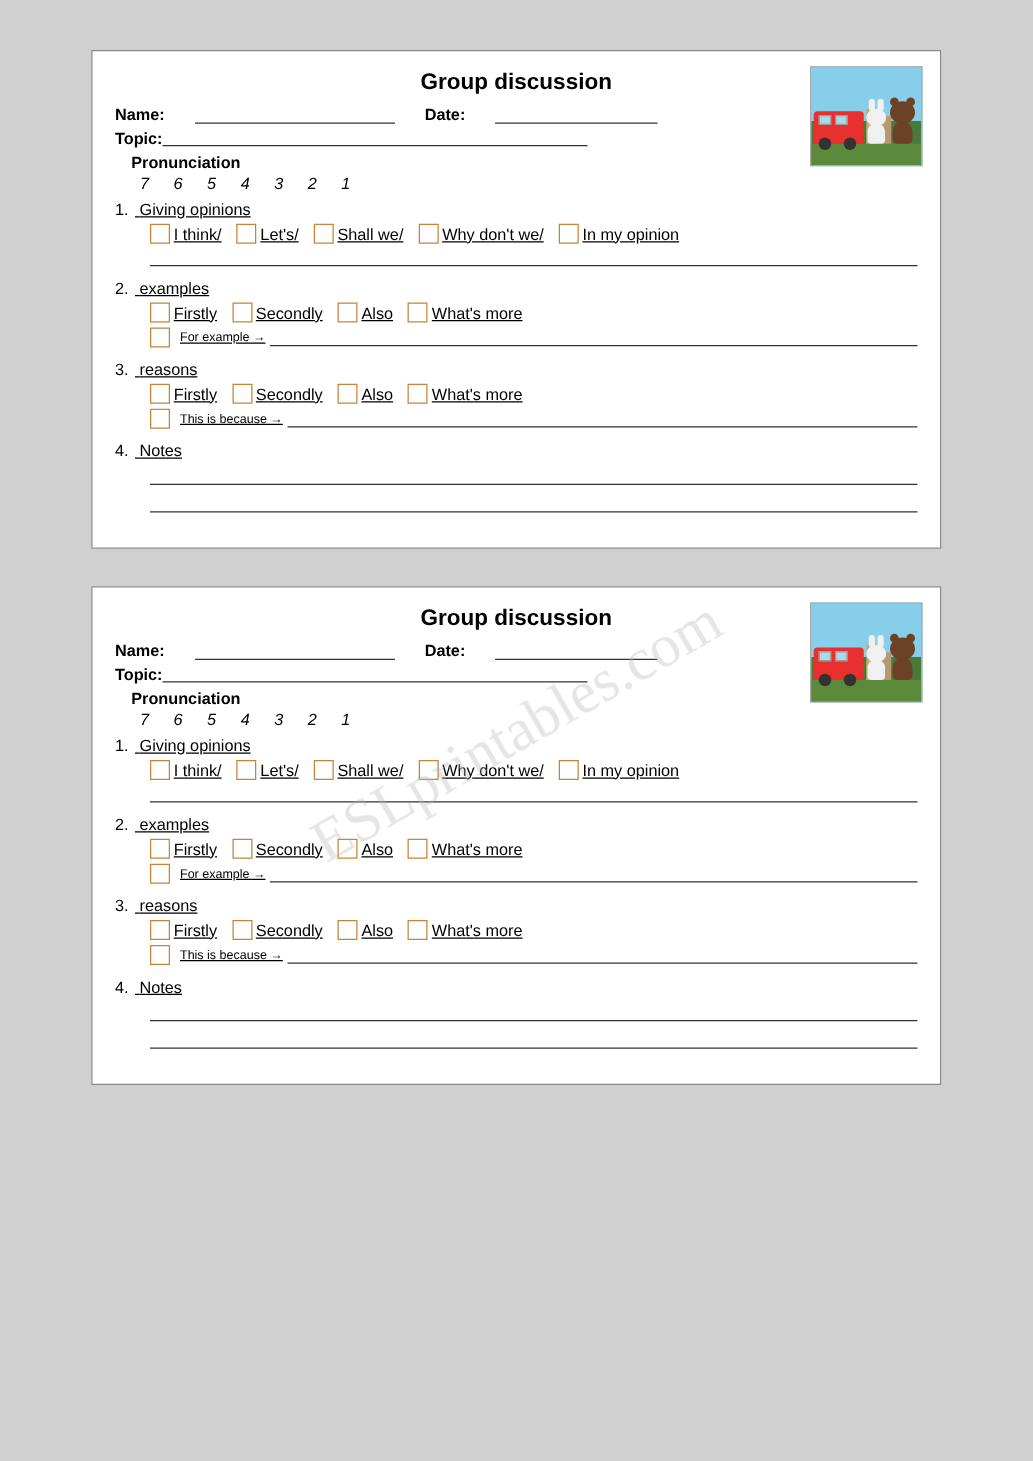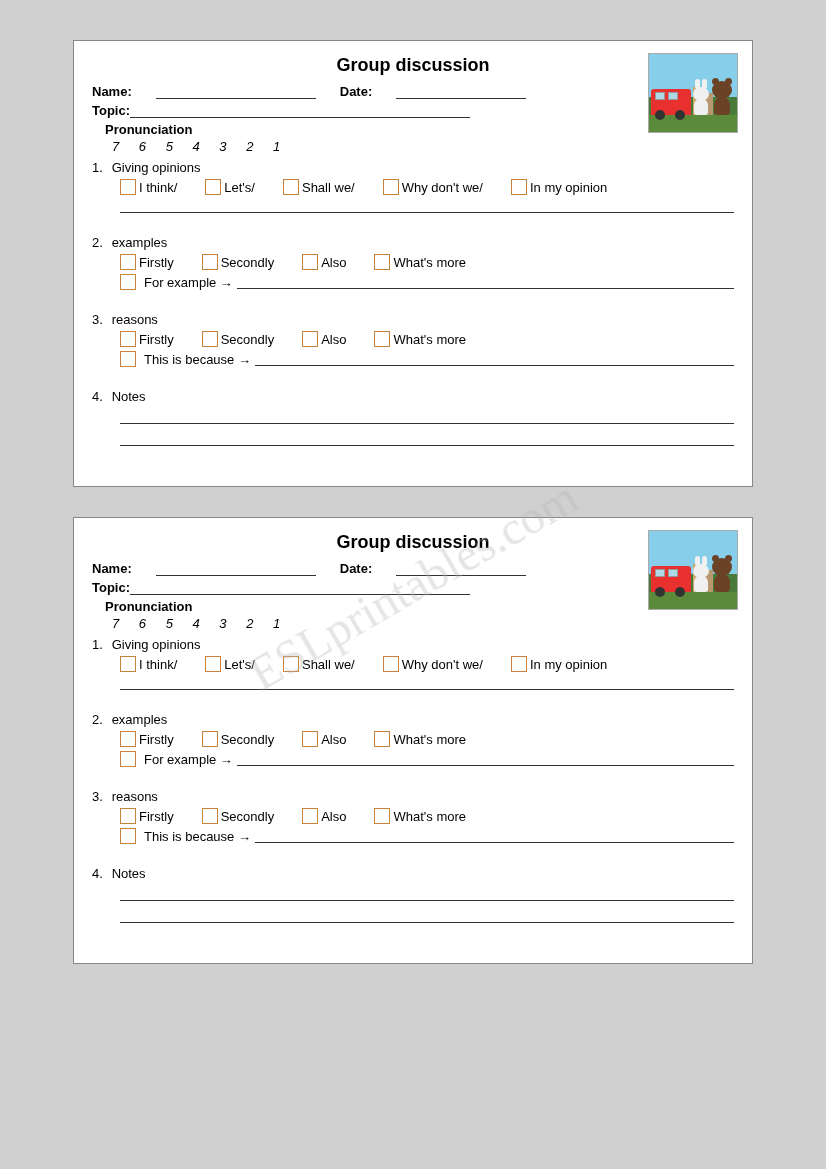--- a/index.html
+++ b/index.html
@@ -39,21 +39,21 @@
       border-bottom: 1px solid #333;
       width: 160px;
       height: 14px;
       vertical-align: bottom;
     }
     .date-underline {
       width: 130px;
     }
     .topic-row {
       display: flex;
-      align-items: center;
+      align-items: flex-start;
       margin-bottom: 4px;
     }
     .topic-underline {
       display: inline-block;
       border-bottom: 1px solid #333;
       width: 340px;
       height: 14px;
       vertical-align: bottom;
     }
     .pronunciation-label {
@@ -64,38 +64,39 @@
       margin-left: 13px;
     }
     .scale-row {
       font-size: 13px;
       margin-left: 20px;
       margin-bottom: 6px;
       letter-spacing: 8px;
       font-style: italic;
     }
     .section {
-      margin-bottom: 22px;
+      margin-bottom: 10px;
+      text-decoration: underline;
     }
     .section-header {
       font-size: 13px;
       margin-bottom: 4px;
     }
     .section-header .num {
       display: inline-block;
       width: 16px;
     }
     .section-body {
       margin-left: 28px;
     }
     .checkbox-row {
       display: flex;
       align-items: center;
       flex-wrap: wrap;
-      gap: 20px;
+      gap: 4px;
       margin-bottom: 4px;
     }
     .checkbox-item {
       display: flex;
       align-items: center;
       gap: 3px;
       margin-right: 8px;
     }
     .checkbox-box {
       width: 16px;
@@ -107,21 +108,21 @@
     }
     .checkbox-label {
       font-size: 13px;
     }
     .line-row {
       display: flex;
       align-items: center;
       margin-top: 2px;
     }
     .line-row .prefix {
-      font-size: 13px;
+      font-size: 10px;
       white-space: nowrap;
       margin-right: 4px;
     }
     .dotted-line {
       flex: 1;
       border-bottom: 1px solid #333;
       height: 14px;
     }
     .full-line {
       display: block;

